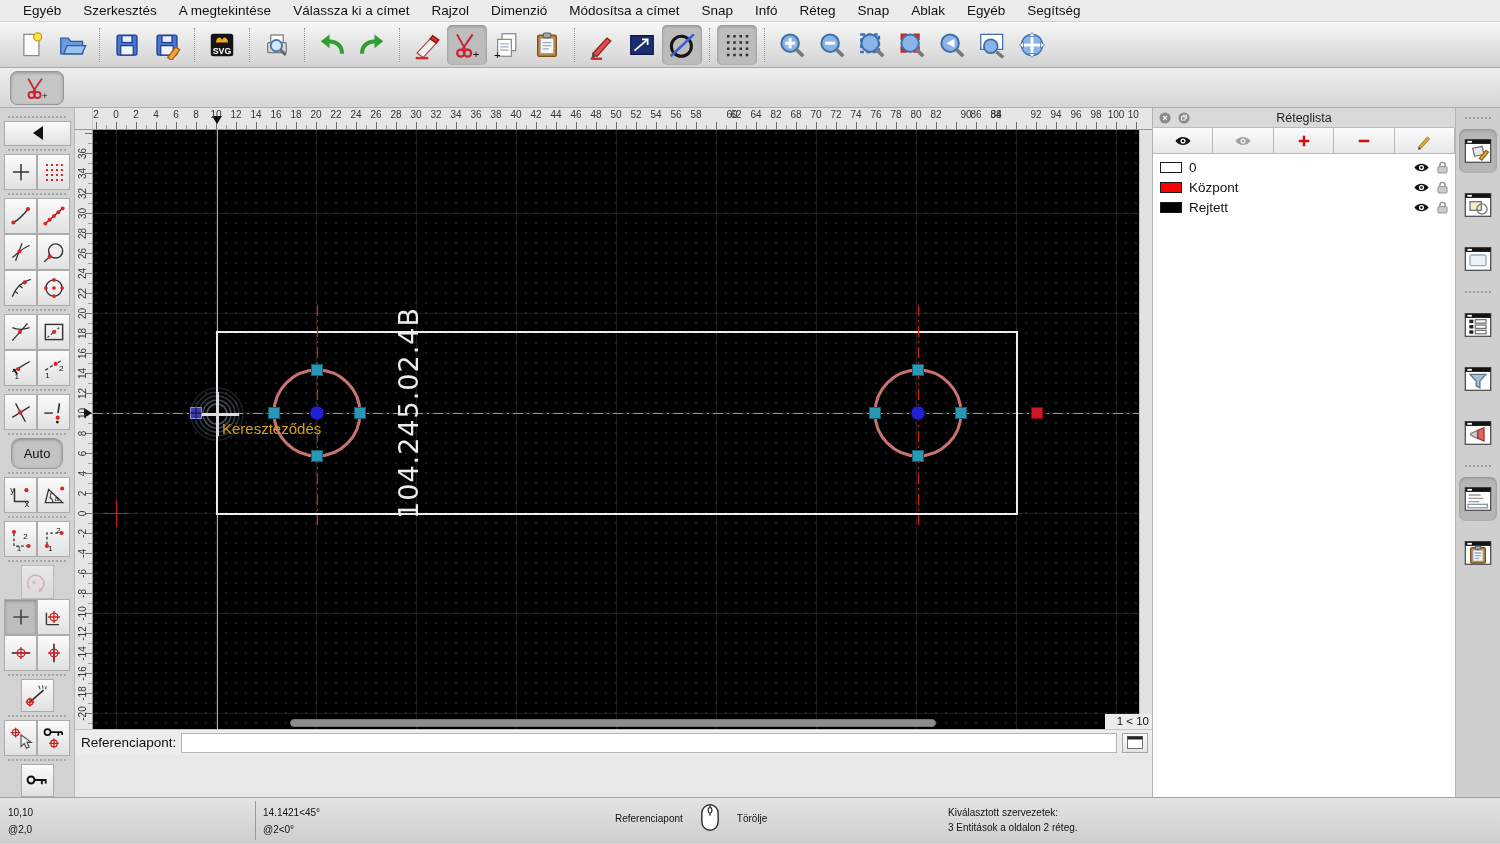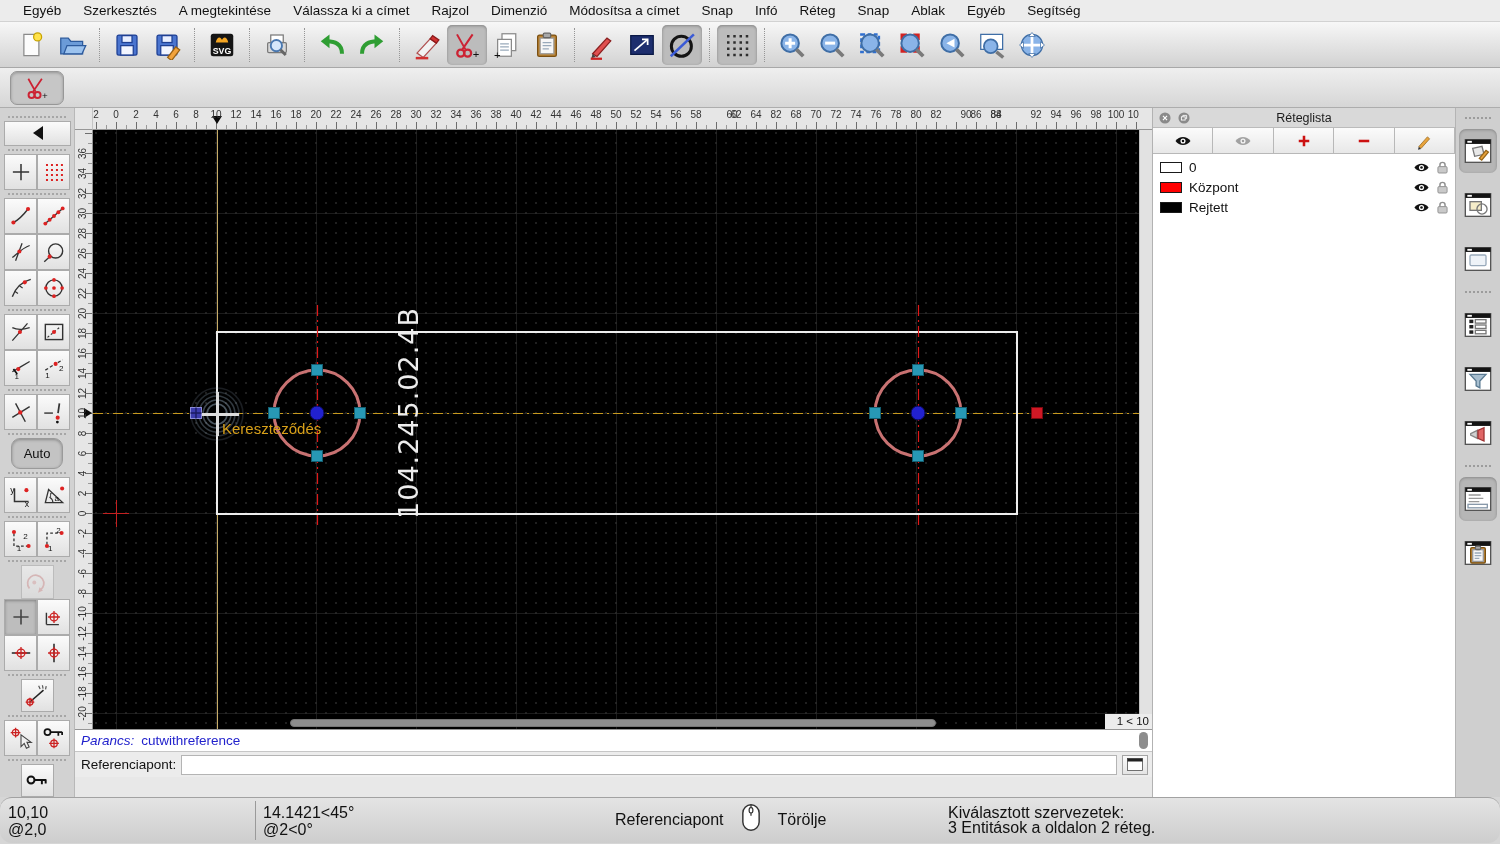--- a/index.html
+++ b/index.html
@@ -98,21 +98,21 @@
   .lp-name { flex:1; white-space:nowrap; overflow:hidden; }
   .lp-ico { display:flex; align-items:center; flex:0 0 auto; }
 
   .right-dock { width:45px; background:#cfcfcf; border-left:1px solid #b4b4b4; display:flex; flex-direction:column; align-items:center; padding-top:4px; }
   .rd-handle { width:26px; height:0; border-top:2px dotted #9c9c9c; margin:5px 0; }
   .rdbtn { width:38px; height:44px; border-radius:7px; display:flex; align-items:center; justify-content:center; margin:5px 0; }
   .rdbtn svg { width:32px; height:32px; }
   .rdbtn.active { background:#b6b6b6; box-shadow:inset 0 1px 3px rgba(0,0,0,.25); }
 
   
-  .statusbar { position:relative; height:46px; background:linear-gradient(#e4e4e4,#cdcdcd); border-top:1px solid #a2a2a2; font-size:16px; color:#111;border-radius:12px; }
+  .statusbar { position:relative; height:46px; background:linear-gradient(#e4e4e4,#cdcdcd); border-top:1px solid #a2a2a2; font-size:10px; color:#111; }
   .sb-coords { position:absolute; left:8px; top:6px; line-height:17px; }
   .sb-div { position:absolute; left:255px; top:3px; bottom:3px; width:1px; background:#9a9a9a; }
   .sb-polar { position:absolute; left:263px; top:6px; line-height:17px; }
   .sb-mouse { position:absolute; left:615px; top:5px; display:flex; align-items:center; gap:16px; }
   .sb-sel { position:absolute; left:948px; top:7px; line-height:15px; }
 </style>
 </head>
 <body>
 
 <div class="app">
@@ -715,25 +715,20 @@
 
             <text x="129" y="304" font-size="15" fill="#d8a019">Kereszteződés</text>
           </svg>
           <div class="hthumb"></div>
         </div>
 
         <div class="vscroll"></div>
         <div class="zoom-label">1 &lt; 10</div>
       </div>
 
-      <div class="cmd-line">
-        <span class="cmd-prompt">Parancs:</span>
-        <span class="cmd-value">cutwithreference</span>
-        <div class="cmd-pill"></div>
-      </div>
 
       <div class="ref-row">
         <span>Referenciapont:</span>
         <input class="ref-input" type="text" value="" style="">
         <div class="cmd-toggle">
             <svg viewBox="0 0 24 20" width="18" height="15">
               <rect x="2" y="2" width="20" height="16" fill="#fff" stroke="#444"></rect>
               <rect x="2" y="2" width="20" height="4" fill="#222"></rect>
             </svg>
           </div>

